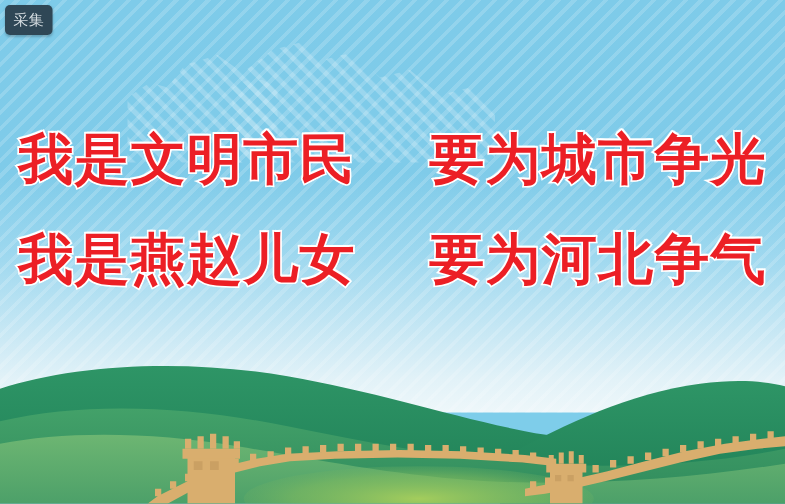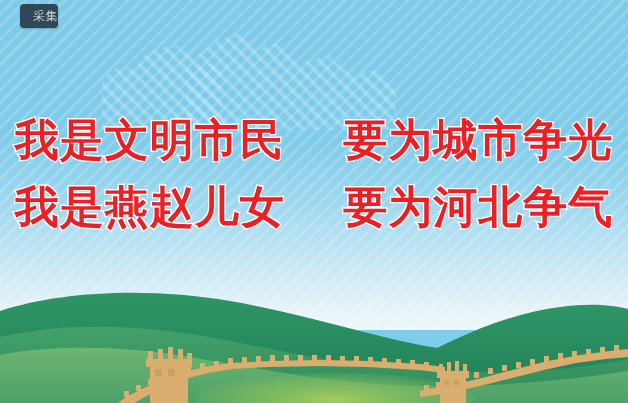--- a/index.html
+++ b/index.html
@@ -63,30 +63,30 @@
   .hills {
     position: absolute;
     left: 0; bottom: 0;
     width: 628px;
     height: 140px;
   }
 
   
   .capture-button {
     position: absolute;
-    left: 20px;
+    left: 4px;
     top: 4px;
     width: 38px;
     height: 24px;
     background: #2f4756;
     border-radius: 4px;
     color: #d7dee2;
     font-size: 12px;
     line-height: 24px;
-    text-align: right;
+    text-align: center;
     letter-spacing: 0.5px;
     cursor: pointer;
     user-select: none;
     box-shadow: 0 1px 2px rgba(0,0,0,0.22);
   }
 
   
   .slogan {
     position: absolute;
     left: 0;
@@ -103,21 +103,21 @@
     text-shadow:
        0 0 1px #ffffff,
        1px 1px 0 rgba(255,255,255,0.85),
       -1px 1px 0 rgba(255,255,255,0.85),
        1px -1px 0 rgba(255,255,255,0.85),
       -1px -1px 0 rgba(255,255,255,0.85);
   }
   .slogan .seg { display: inline-block; }
   .slogan .gap { display: inline-block; width: 26px; }
 
-  .slogan-line-1 { top: 98px; margin-top: 13px; }
+  .slogan-line-1 { top: 98px; }
   .slogan-line-2 { top: 178px; text-align: center; }
 </style>
 </head>
 <body>
 
 <div class="screen">
 
   <div class="sky"></div>
   <div class="sky-stripes"></div>
 

